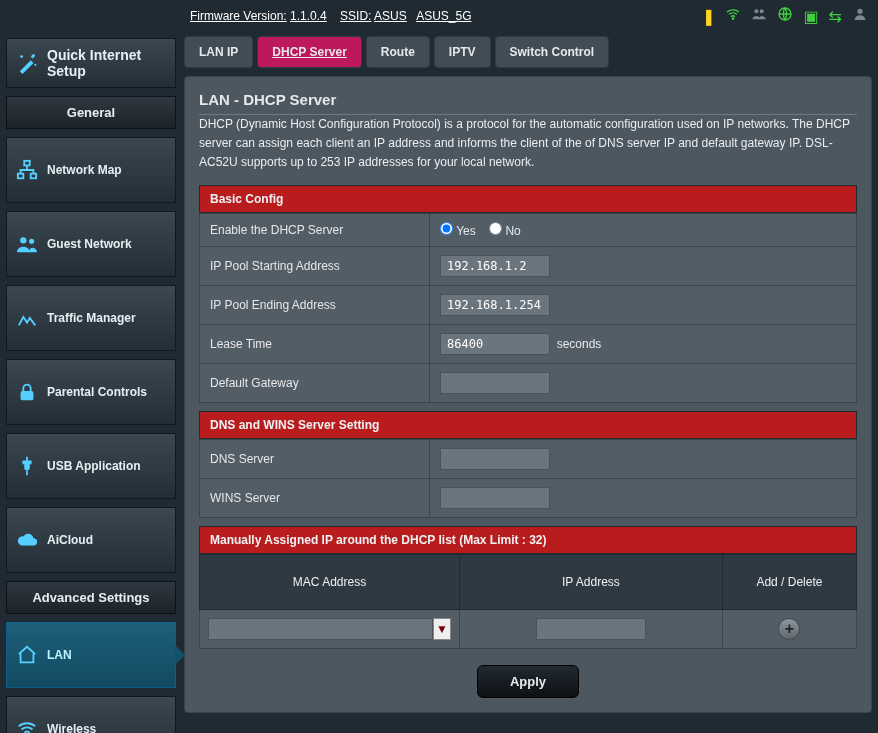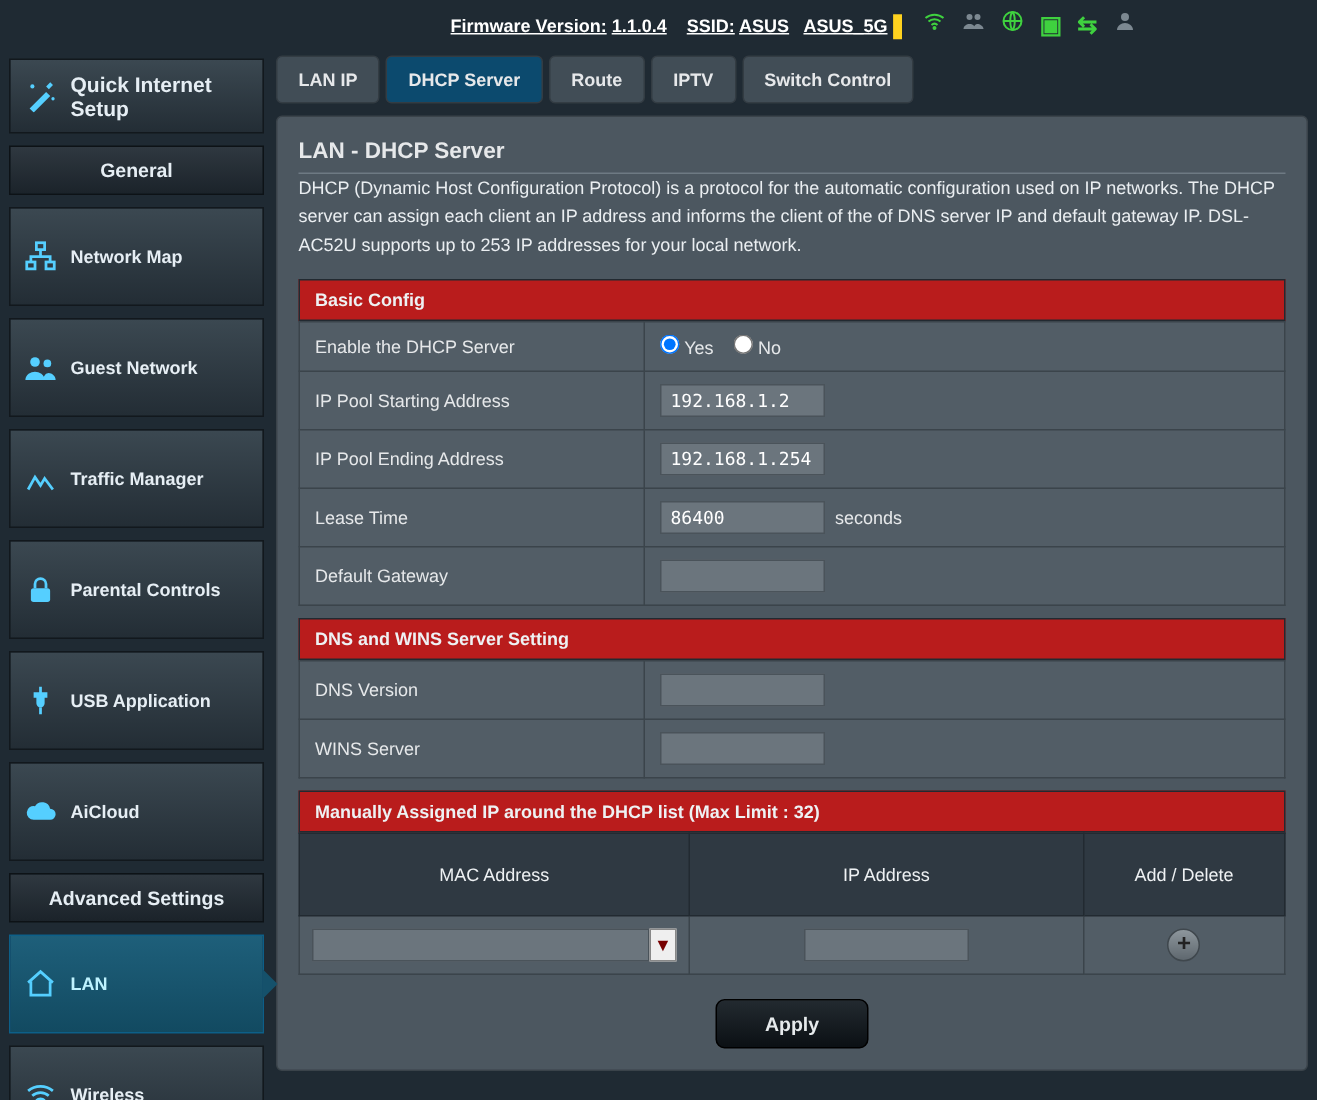--- a/index.html
+++ b/index.html
@@ -6,25 +6,25 @@
   body {
     font-family: Arial, Helvetica, sans-serif;
     font-size: 12px;
     background: #1f2a33;
     color: #cfd6dc;
     width: 878px;
   }
   .topbar {
     display: flex;
     align-items: center;
-    justify-content: center;
+    justify-content: space-between;
     padding: 6px 10px 6px 190px;
     font-size: 12px;
     color: #e6e8ea;
-    font-weight: bold;
+    font-weight: normal;
   }
   .topbar .fw span, .topbar .ssid span { text-decoration: underline; color: #fff; }
   .topbar .icons { display: flex; gap: 10px; align-items: center; }
   .topbar .icons span { font-size: 16px; }
 
   .layout { display: flex; }
   .sidebar {
     width: 182px;
     padding: 6px;
     display: flex;
@@ -79,21 +79,21 @@
   .tab {
     background: #414d56;
     color: #e6e8ea;
     padding: 8px 14px;
     border-radius: 4px;
     font-weight: bold;
     font-size: 12px;
     cursor: pointer;
     border: 1px solid #333c43;
   }
-  .tab.active { background: #0c4a6e; }
+  .tab.active { background: #be185d; text-decoration: underline; }
 
   .panel {
     background: #4c5760;
     border: 1px solid #3a434a;
     border-radius: 4px;
     padding: 14px;
     color: #e6e8ea;
   }
   .panel h2 {
     font-size: 15px;
@@ -419,21 +419,21 @@
         </tr>
       </tbody>
         </table>
 
       <div style="height:8px"></div>
 
       <div class="section-title">DNS and WINS Server Setting</div>
       <table class="form">
         <tbody>
             <tr>
-          <td class="label">DNS Version</td>
+          <td class="label">DNS Server</td>
           <td><input type="text" value="" style=""></td>
         </tr>
         <tr>
           <td class="label">WINS Server</td>
           <td><input type="text" value="" style=""></td>
         </tr>
       </tbody>
         </table>
 
       <div style="height:8px"></div>

